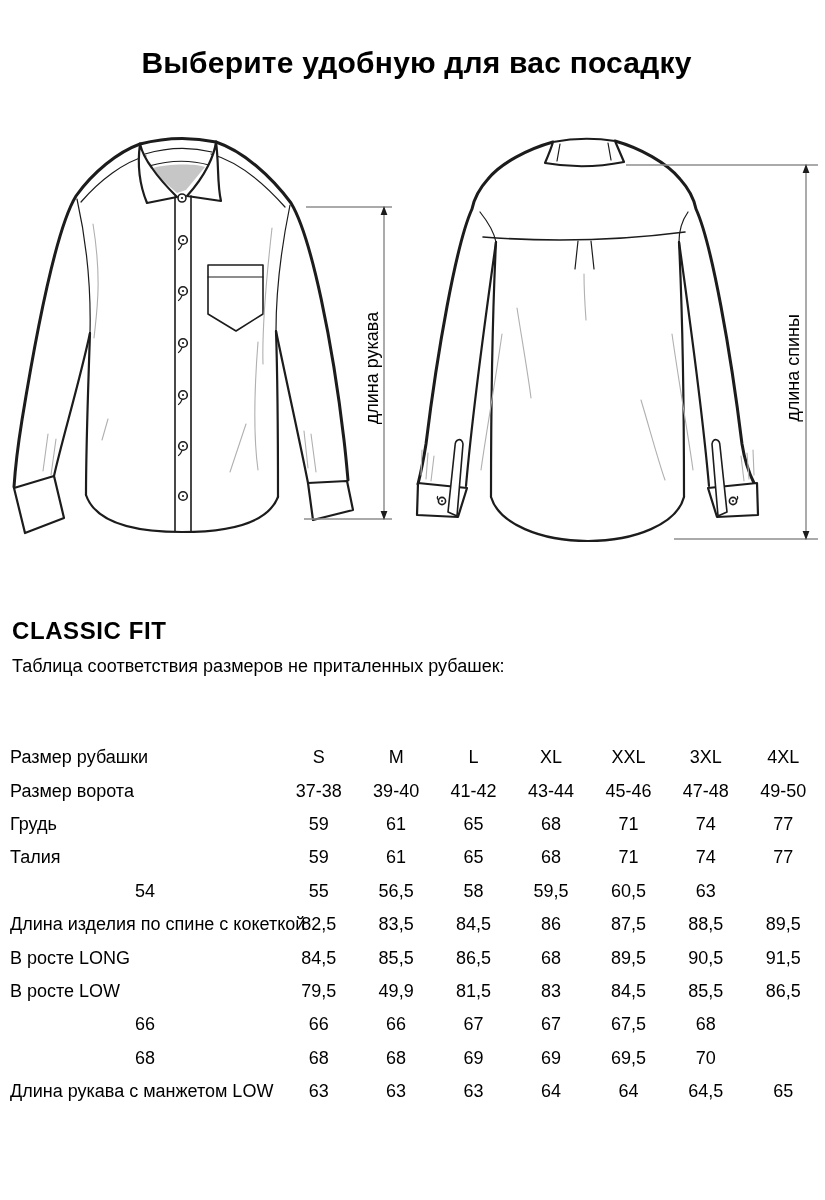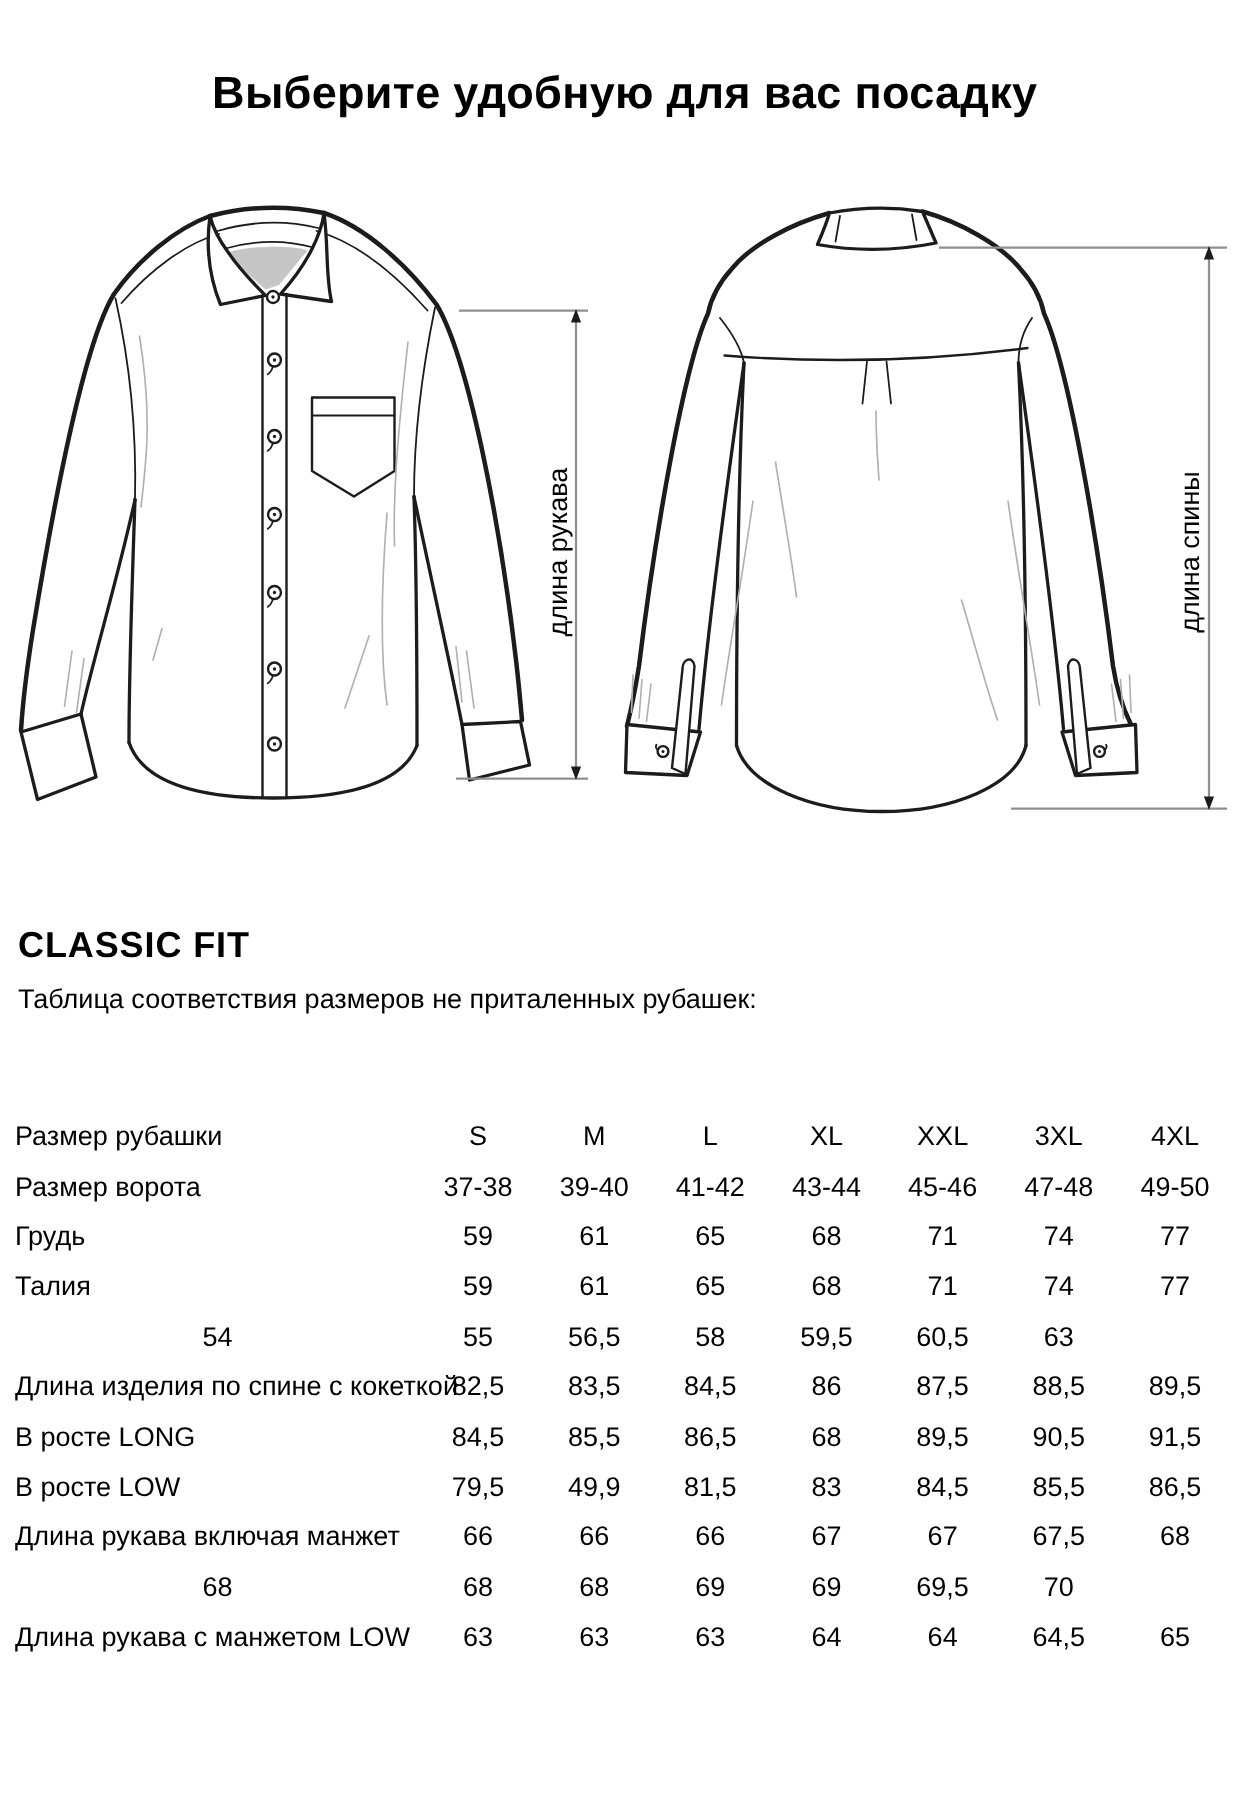--- a/index.html
+++ b/index.html
@@ -235,21 +235,20 @@
       <div class="tlabel">В росте LOW</div>
       <div class="tcell">79,5</div>
       <div class="tcell">49,9</div>
       <div class="tcell">81,5</div>
       <div class="tcell">83</div>
       <div class="tcell">84,5</div>
       <div class="tcell">85,5</div>
       <div class="tcell">86,5</div>
     </div>
     <div class="trow">
-      <div class="tlabel">Длина рукава включая манжет</div>
       <div class="tcell">66</div>
       <div class="tcell">66</div>
       <div class="tcell">66</div>
       <div class="tcell">67</div>
       <div class="tcell">67</div>
       <div class="tcell">67,5</div>
       <div class="tcell">68</div>
     </div>
     <div class="trow">
       <div class="tcell">68</div>

